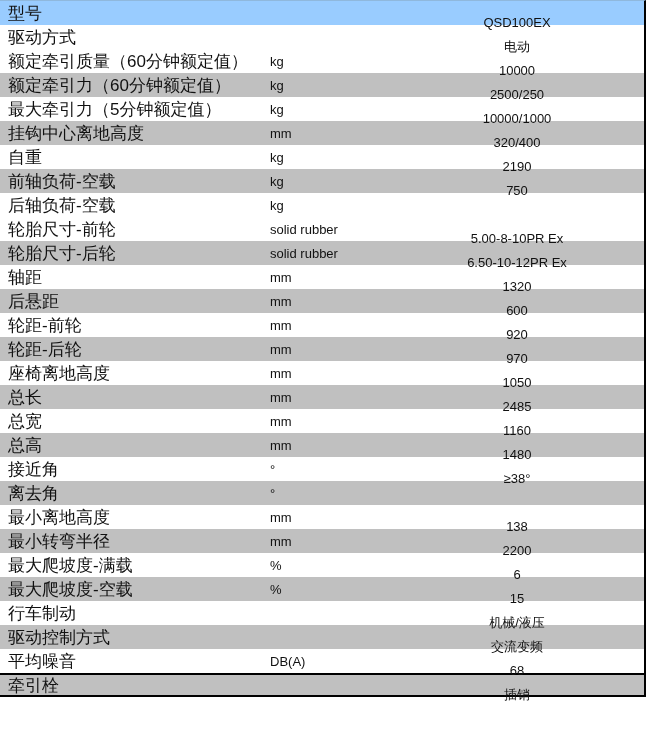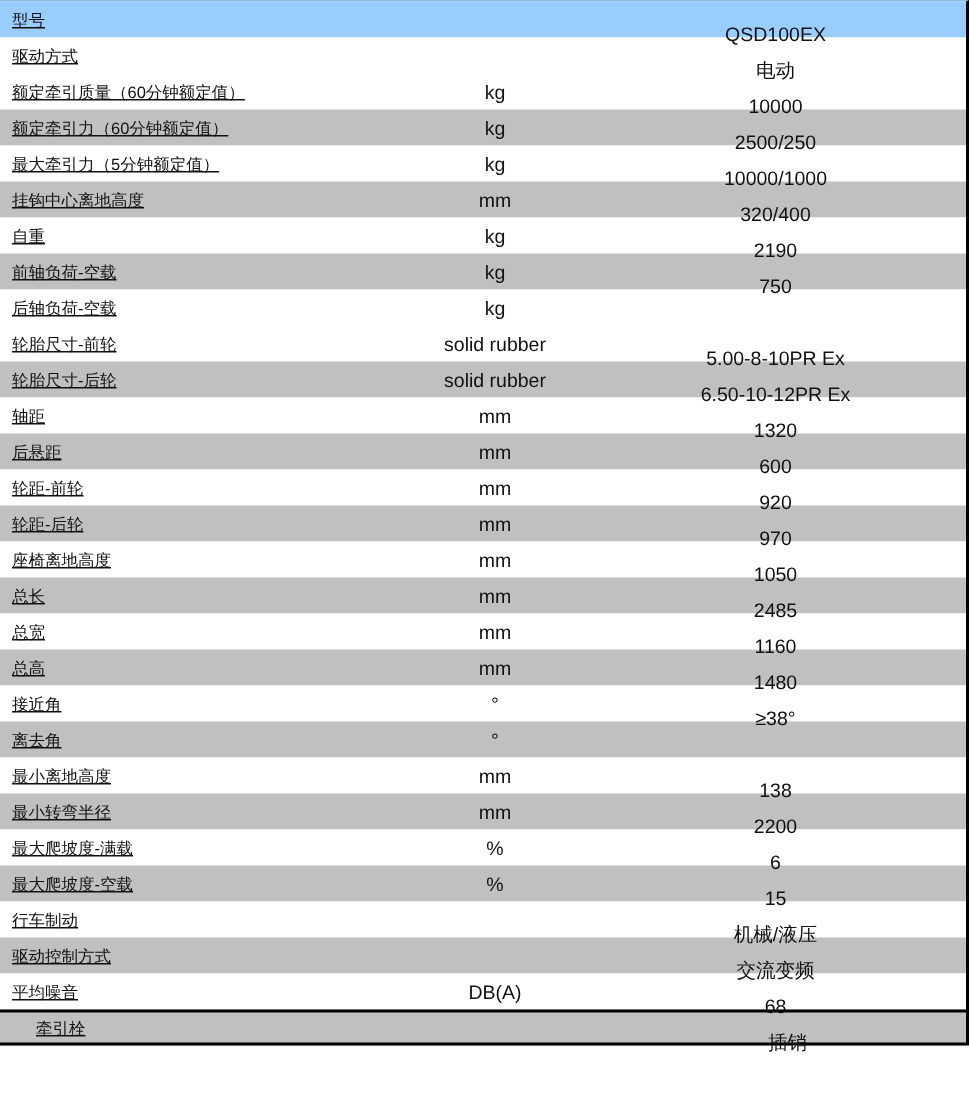--- a/index.html
+++ b/index.html
@@ -25,34 +25,32 @@
     align-items: center;
     height: 24px;
     box-sizing: border-box;
     background: var(--white-bg, #ffffff);
   }
   .row.header { background: var(--header-bg, #99ccff); }
   .row.gray   { background: var(--stripe-bg, #c0c0c0); }
   .row.last   {
     border-top: 2px solid var(--divider, #000000);
     border-bottom: 2px solid var(--divider, #000000);
-    padding-left: 16px;
   }
   .c-label {
     flex: 0 0 262px;
     padding-left: 8px;
-    font-size: 11px;
+    font-size: 17px;
     white-space: nowrap;
     overflow: hidden;
-    text-decoration: underline;
   }
   .c-unit {
     flex: 0 0 120px;
     font-size: 13px;
-    text-align: center;
+    text-align: left;
     white-space: nowrap;
   }
   .c-value {
     flex: 1 1 auto;
     font-size: 13px;
     text-align: center;
     white-space: nowrap;
     margin-top: 19px;
   }
 </style>

